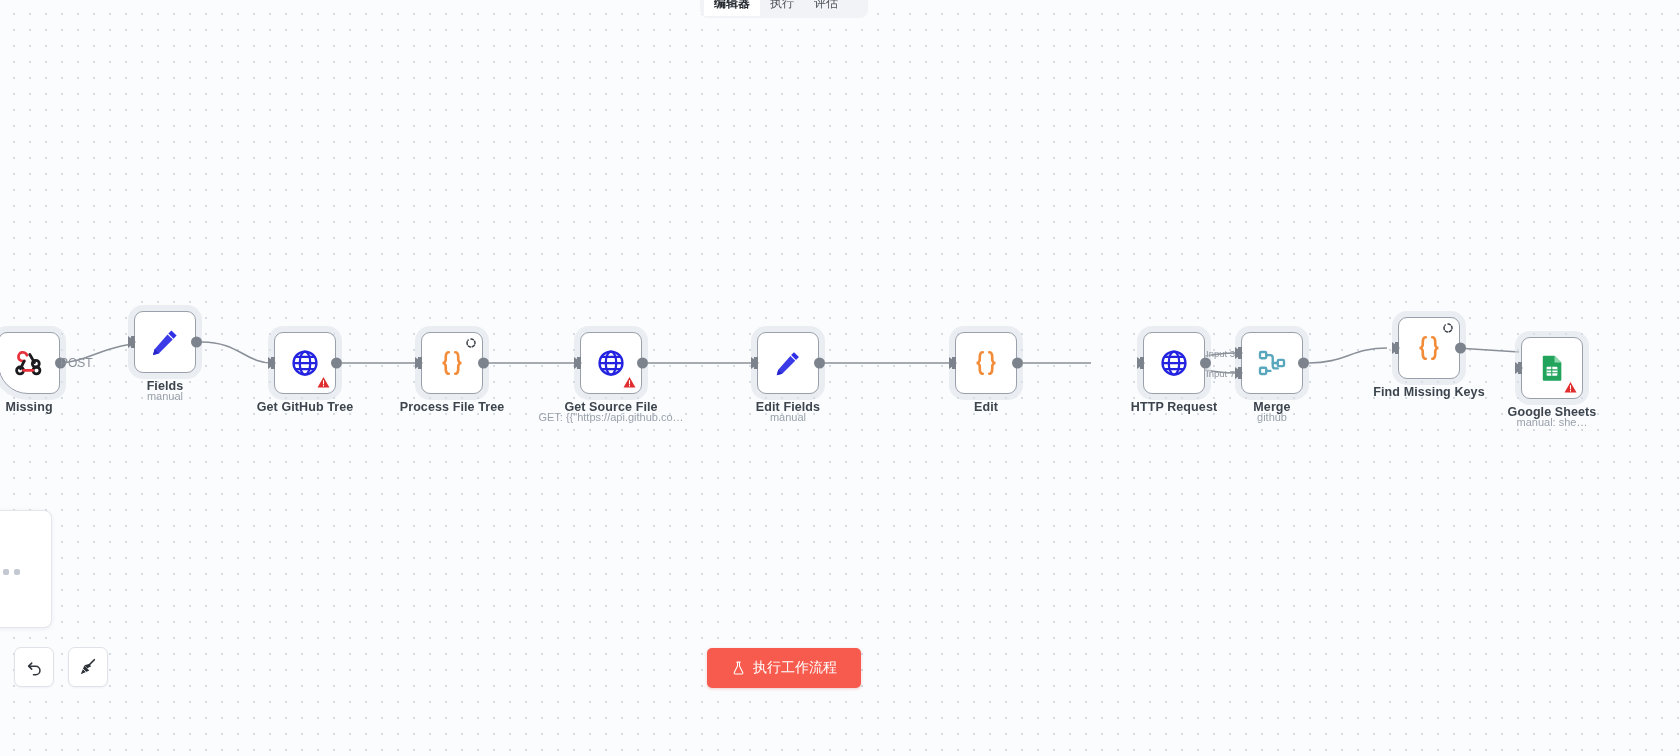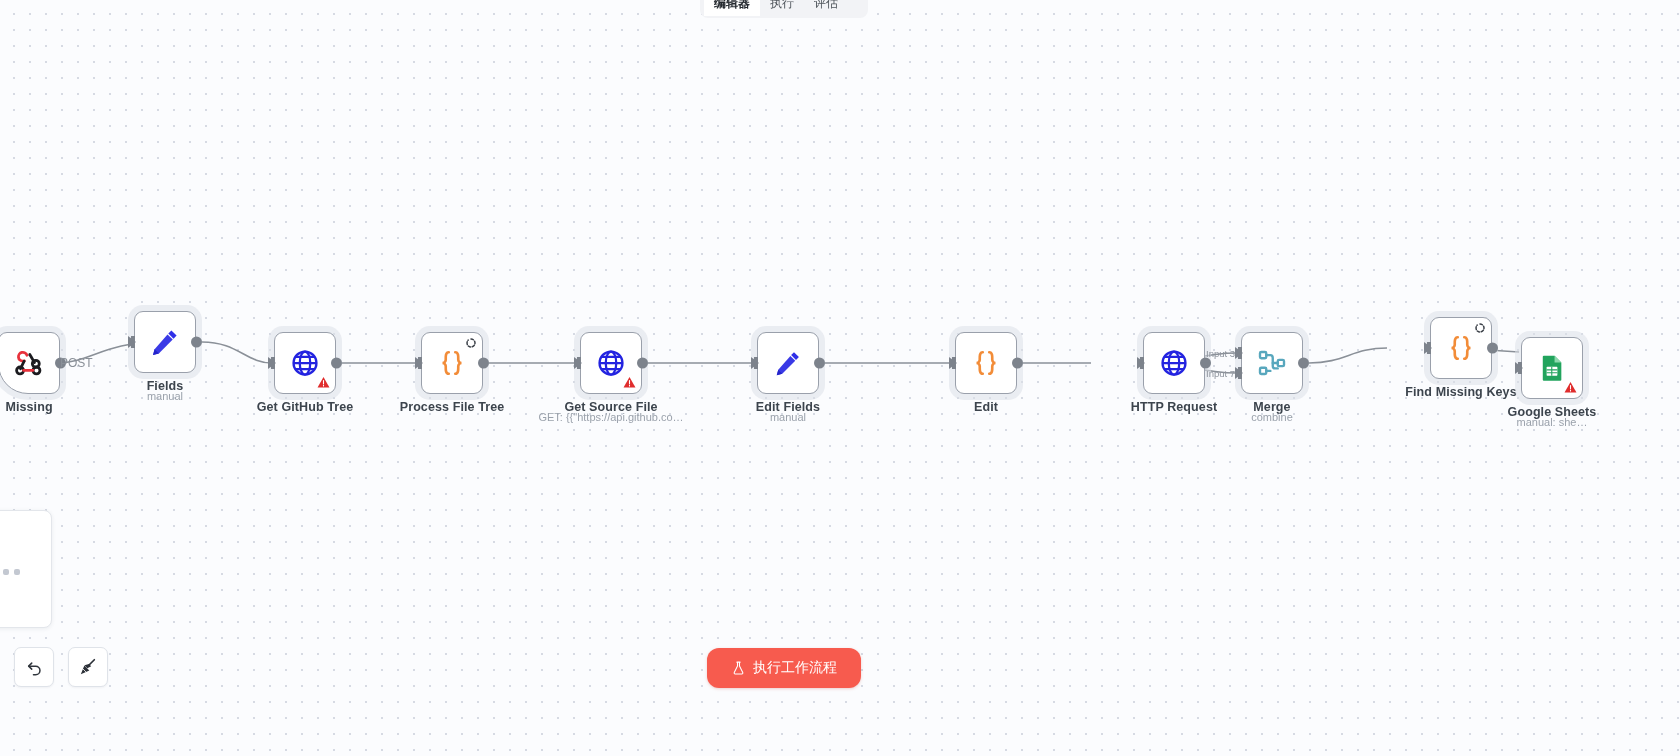--- a/index.html
+++ b/index.html
@@ -144,21 +144,21 @@
   }
   #btn-undo { left: 14px; top: 647px; }
   #btn-tidy { left: 68px; top: 647px; }
 
   
   #execbtn {
     position: absolute;
     left: 707px; top: 648px;
     width: 154px; height: 40px;
     background: #f75b4e;
-    border: none; border-radius: 12px;
+    border: none; border-radius: 5px;
     color: #ffffff;
     font-size: 14px;
     font-family: "Liberation Sans", "DejaVu Sans", sans-serif;
     display: flex; align-items: center; justify-content: center;
     gap: 7px;
     z-index: 30;
     cursor: pointer;
     box-shadow: 0 1px 3px rgba(200,70,60,0.25);
   }
   #execbtn .flask { width: 15px; height: 16px; display:block; }
@@ -332,26 +332,26 @@
         <rect x="16.6" y="9.5" width="5" height="5" rx="1" fill="none" stroke="#58a7bd" stroke-width="1.9"></rect>
         <path d="M7.4 5.7h3.3c1.3 0 1.9 1 1.9 2.2v6.2c0 1.2.6 2.2 1.9 2.2h2.1" fill="none" stroke="#58a7bd" stroke-width="1.9" stroke-linecap="round"></path>
         <path d="M7.4 18.3h3.3" fill="none" stroke="#58a7bd" stroke-width="1.9" stroke-linecap="round"></path>
         <path d="M12.6 12h4" fill="none" stroke="#58a7bd" stroke-width="1.9" stroke-linecap="round"></path>
       </svg>
     </div>
     <div class="endpoint-in" style="top:21px;"></div>
     <div class="endpoint-in" style="top:41px;"></div>
     <div class="endpoint-out"></div>
     <div class="label">Merge</div>
-    <div class="sublabel">combine</div>
+    <div class="sublabel">github</div>
   </div>
   <div class="port-label" style="left:1206px; top:348px;">Input 3</div>
   <div class="port-label" style="left:1206px; top:368px;">Input 7</div>
 
-  <div class="node" style="left:1430px; top:317px;">
+  <div class="node" style="left:1398px; top:317px;">
     <div class="box">
       <svg class="ic" width="30" height="30" viewBox="0 0 24 24">
         <path d="M9.4 3.4C6.6 3.4 7 7.6 7 9.4c0 1.6-1.3 2.6-2.6 2.6 1.3 0 2.6 1 2.6 2.6 0 1.8-.4 6 2.4 6" fill="none" stroke="#f28c38" stroke-width="2.1" stroke-linecap="round"></path>
         <path d="M14.6 3.4c2.8 0 2.4 4.2 2.4 6 0 1.6 1.3 2.6 2.6 2.6-1.3 0-2.6 1-2.6 2.6 0 1.8.4 6-2.4 6" fill="none" stroke="#f28c38" stroke-width="2.1" stroke-linecap="round"></path>
       </svg>
       <svg class="spin" viewBox="0 0 24 24">
         <path d="M12 4a8 8 0 1 1-5.6 2.3" fill="none" stroke="#3b4048" stroke-width="3" stroke-linecap="round" stroke-dasharray="5 3.4"></path>
       </svg>
     </div>
     <div class="endpoint-in"></div>

